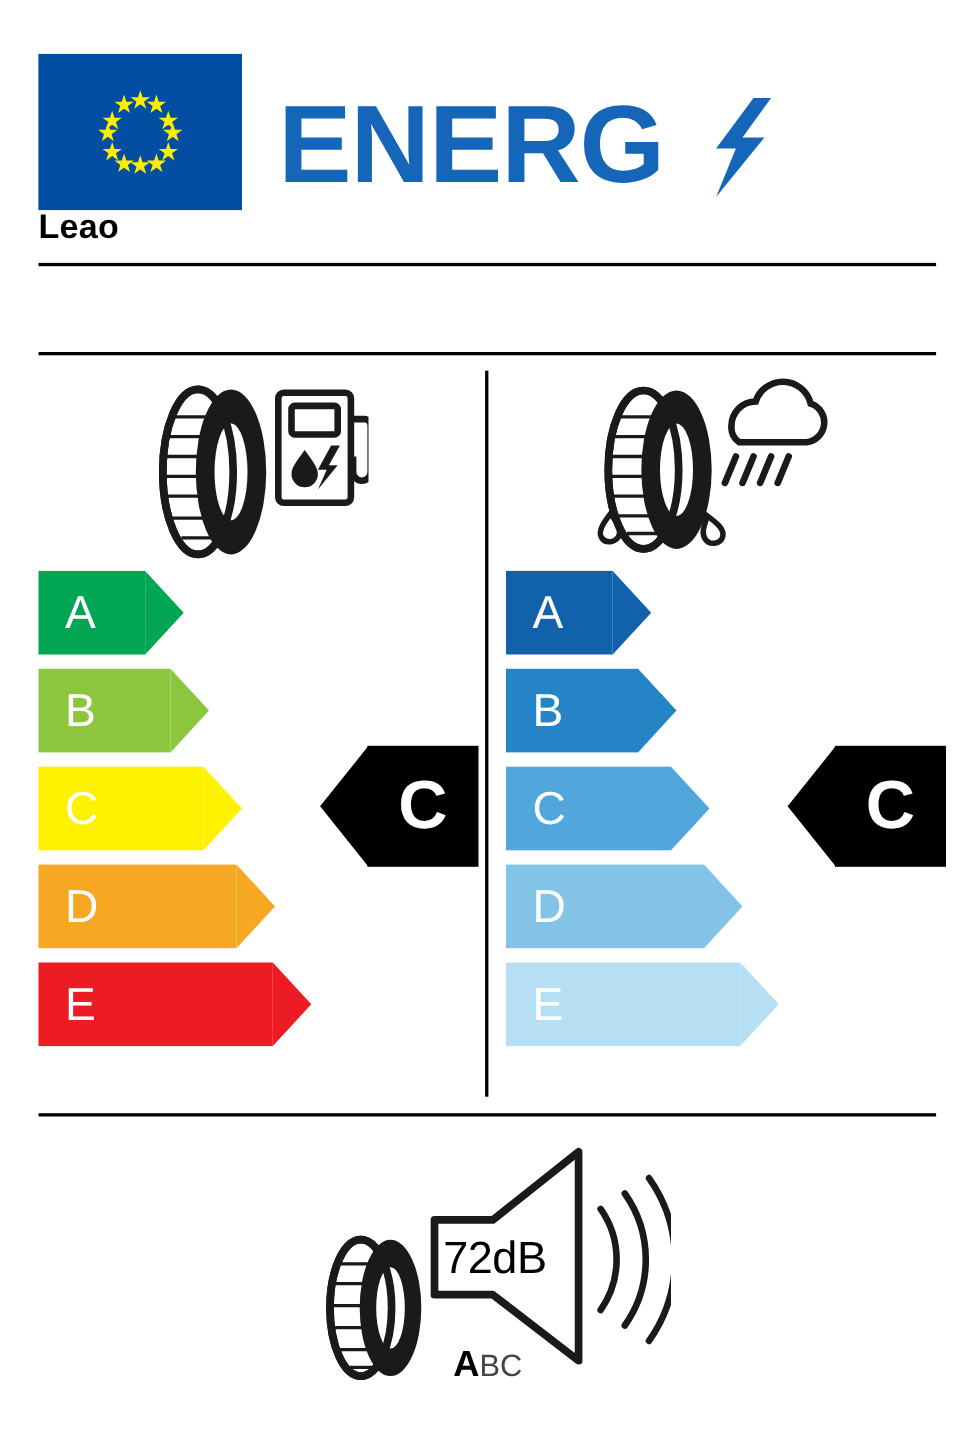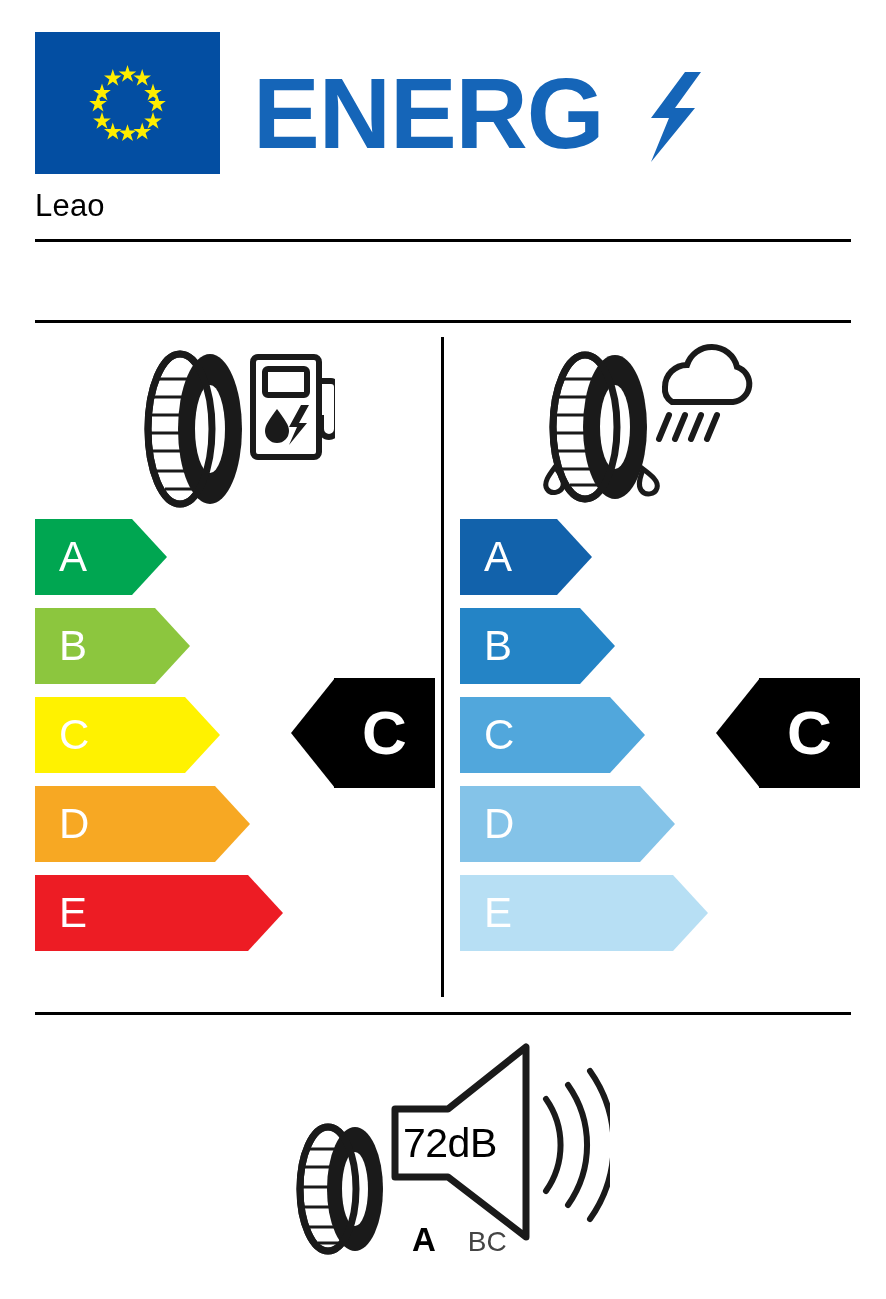--- a/index.html
+++ b/index.html
@@ -14,21 +14,21 @@
     position: relative;
     font-family: "Liberation Sans", sans-serif;
     color: #000;
     overflow: hidden;
   }
 
   
   #eu-header {
     position: absolute;
     left: 35px;
-    top: 32px;
+    top: 49px;
     width: 816px;
     height: 142px;
   }
   #eu-flag {
     position: absolute;
     left: 0;
     top: 0;
     width: 185px;
     height: 142px;
     background: #034ea2;
@@ -46,21 +46,21 @@
   #brand-row {
     position: absolute;
     left: 35px;
     top: 186px;
     width: 816px;
     height: 56px;
     border-bottom: 3px solid #000;
   }
   #brand-name {
     font-size: 31px;
-    font-weight: normal;
+    font-weight: bold;
     letter-spacing: 0.2px;
     line-height: 40px;
   }
 
   
   #main-panel {
     position: absolute;
     left: 35px;
     top: 320px;
     width: 816px;
@@ -200,21 +200,20 @@
     font-size: 0;
   }
   #noise-class-text .cls-active {
     font-size: 33px;
     font-weight: bold;
     color: #000;
   }
   #noise-class-text .cls-inactive {
     font-size: 28px;
     color: #444;
-    margin-left: 32px;
   }
 </style>
 </head>
 <body>
 
 <div id="eu-header">
 
   <div id="eu-flag">
     <svg width="185" height="142" viewBox="0 0 185 142" aria-hidden="true">
       <rect x="0" y="0" width="185" height="142" fill="#034ea2"></rect>

